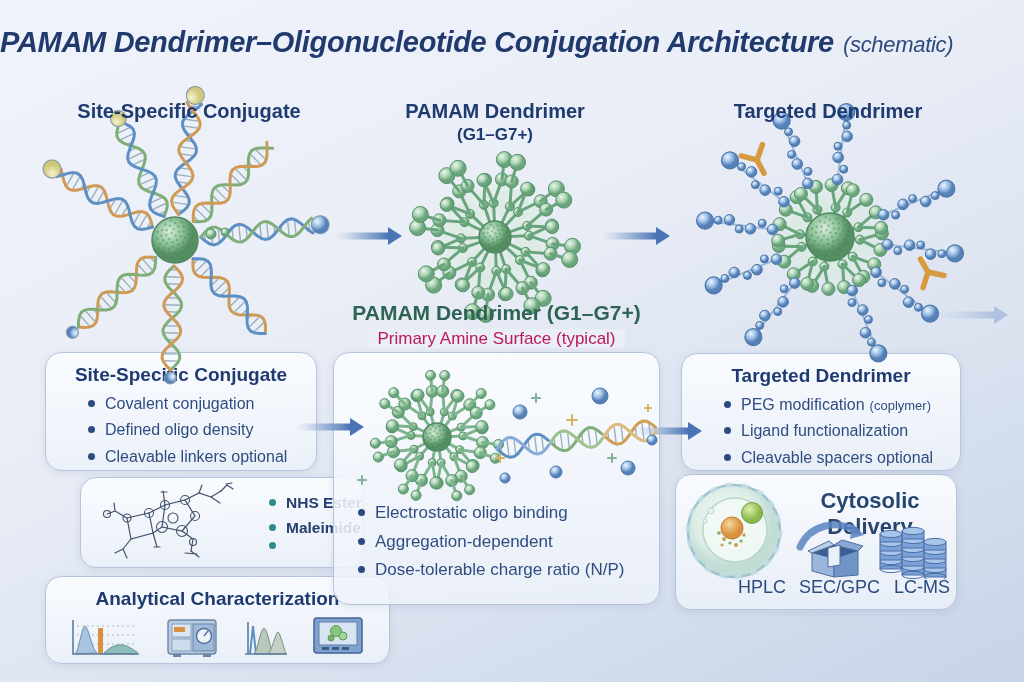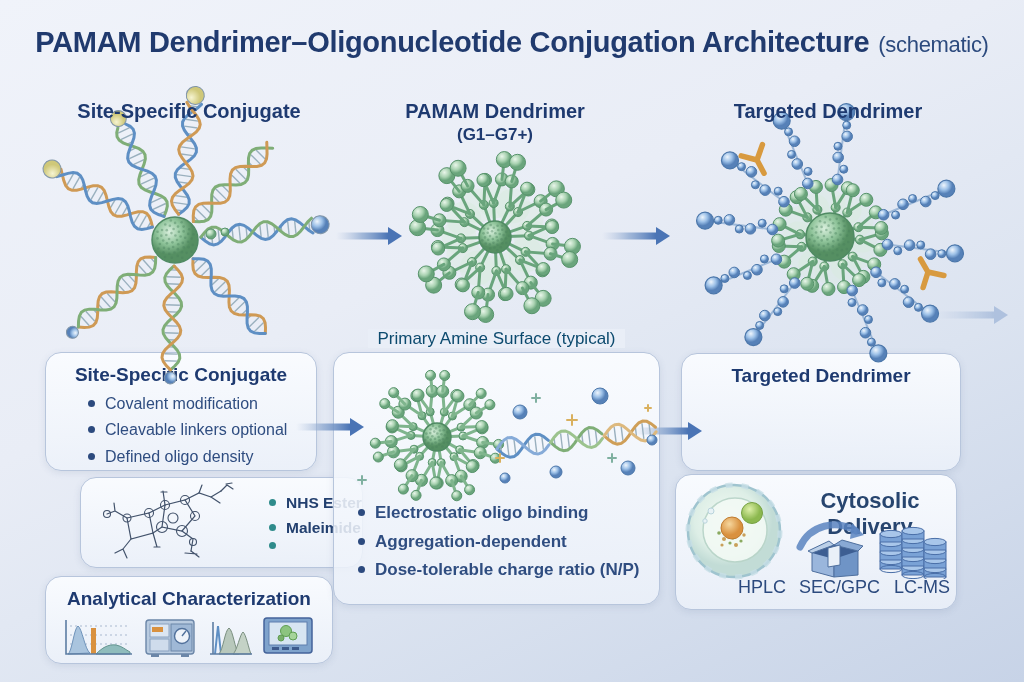--- a/index.html
+++ b/index.html
@@ -1,53 +1,53 @@
 <!DOCTYPE html>
 <html><head>
 <meta charset="utf-8">
 <style>
   html,body{margin:0;padding:0;}
   body{font-family:"Liberation Sans", sans-serif; background:#cdd7e8;}
   .stage{position:relative;width:1024px;height:682px;overflow:hidden;
     background:linear-gradient(155deg,#f0f3fa 0%,#e9edf6 40%,#dbe3f0 68%,#c7d3e7 100%);}
   
-  .title{position:absolute;top:26px;left:0;width:1024px;text-align:center;
-    color:#203a6e;font-size:29px;font-weight:700;letter-spacing:-.3px;z-index:6;}
+  .title{position:absolute;top:26px;left:0;width:1024px;text-align:left;
+    color:#203a6e;font-size:29px;font-weight:700;letter-spacing:-.3px;z-index:6;font-style:italic;}
   .title .schematic{font-size:22px;font-weight:400;color:#2c4a7e;margin-left:9px;}
   .colhead{position:absolute;text-align:center;color:#1e3a70;font-size:20px;font-weight:700;z-index:6;}
   #ch-left{top:100px;left:58px;width:262px;}
   #ch-center{top:100px;left:378px;width:234px;}
   #ch-center-sub{top:125px;left:378px;width:234px;font-size:17px;}
   #ch-right{top:100px;left:700px;width:256px;}
   .mid-heading{position:absolute;top:301px;left:333px;width:327px;text-align:center;
     color:#2f6353;font-size:21px;font-weight:700;z-index:6;}
   .mid-subheading{position:absolute;top:329px;left:333px;width:327px;text-align:center;
-    color:#0c4a6e;font-size:17px;font-weight:400;z-index:6;}
+    color:#be185d;font-size:17px;font-weight:400;z-index:6;}
   .mid-subheading .mask{background:#e9eef7;padding:0 9px;}
   
   .panel{position:absolute;border:1.5px solid #b7c5dc;border-radius:16px;
     background:linear-gradient(180deg,rgba(250,252,255,.95),rgba(237,242,250,.82));
     box-shadow:0 2px 7px rgba(90,110,150,.14);z-index:2;box-sizing:border-box;}
   #panel-site{left:45px;top:352px;width:272px;height:119px;}
   #panel-chem{left:48px;top:477px;width:283px;height:91px;margin-left:32px;}
-  #panel-analytical{left:45px;top:576px;width:288px;height:88px;}
+  #panel-analytical{left:45px;top:576px;width:345px;height:88px;}
   #panel-pamam{left:333px;top:352px;width:327px;height:253px;}
   #panel-targeted{left:681px;top:353px;width:280px;height:118px;}
   #panel-delivery{left:675px;top:474px;width:282px;height:136px;}
   .panel-title{font-weight:700;color:#1e3a70;text-align:center;font-size:19px;padding-top:11px;}
   .bullets{display:flex;flex-direction:column;gap:8px;padding:9px 8px 0 42px;}
   .bullet{display:flex;align-items:baseline;gap:10px;color:#2f4d80;font-size:16px;line-height:1.15;}
   .bullet .dot{width:7px;height:7px;border-radius:50%;background:#2c4a7e;flex:none;position:relative;top:-2px;}
   .bullet .note{font-size:13px;margin-left:5px;color:#2f4d80;}
   #panel-chem{display:flex;align-items:center;}
   #panel-chem .bullets{padding:0 0 0 2px;gap:7px;}
   #panel-chem .bullet{font-size:15.5px;font-weight:600;color:#23406f;}
   #panel-chem .bullet .dot{background:#2f8b8b;}
   #panel-analytical .icon-row{display:flex;justify-content:space-around;align-items:flex-end;padding:4px 12px 0 12px;}
-  #panel-pamam .bullets{position:absolute;left:24px;top:150px;gap:9px;padding:0;font-weight:bold;}
+  #panel-pamam .bullets{position:absolute;left:24px;top:150px;gap:9px;padding:0;}
   #panel-pamam .bullet{font-size:17px;}
   #panel-targeted .bullet{font-size:16px;}
   
   #panel-delivery .cell-wrap{position:absolute;left:8px;top:6px;width:102px;height:100px;}
   #panel-delivery .dtitle{position:absolute;left:112px;top:13px;width:164px;text-align:center;
     color:#27456f;font-size:22px;font-weight:600;}
   #panel-delivery .box-wrap{position:absolute;left:118px;top:40px;width:80px;height:64px;}
   #panel-delivery .coins-wrap{position:absolute;left:202px;top:42px;width:72px;height:62px;}
   .dlabel{position:absolute;top:102px;text-align:right;color:#2c4a7e;font-size:18px;font-weight:500;}
   #lbl-hplc{left:10px;width:100px;}
@@ -63,38 +63,39 @@
 
   <div class="title">
     <span>PAMAM Dendrimer–Oligonucleotide Conjugation Architecture</span><span class="schematic">(schematic)</span>
   </div>
 
   <div class="colhead" id="ch-left">Site-Specific Conjugate</div>
   <div class="colhead" id="ch-center">PAMAM Dendrimer</div>
   <div class="colhead" id="ch-center-sub">(G1–G7+)</div>
   <div class="colhead" id="ch-right">Targeted Dendrimer</div>
 
+  <div class="mid-heading">PAMAM Dendrimer (G1–G7+)</div>
   <div class="mid-subheading">
     <span class="mask">Primary Amine Surface (typical)</span>
   </div>
 
   <div class="panel" id="panel-site">
     <div class="panel-title">Site-Specific Conjugate</div>
     <div class="bullets">
       <div class="bullet">
           <span class="dot"></span>
-          <span>Covalent modification</span>
+          <span>Covalent conjugation</span>
+        </div>
+      <div class="bullet">
+          <span class="dot"></span>
+          <span>Defined oligo density</span>
         </div>
       <div class="bullet">
           <span class="dot"></span>
           <span>Cleavable linkers optional</span>
-        </div>
-      <div class="bullet">
-          <span class="dot"></span>
-          <span>Defined oligo density</span>
         </div>
     </div>
   </div>
 
   <div class="panel" id="panel-chem">
     <svg width="186" height="84" viewBox="0 0 186 84">
       <g fill="none" stroke="#42526b" stroke-width="1.2" stroke-linecap="round">
         <path d="M84 24 L104 19 L114 35 L101 50 L81 46 Z"></path>
         <path d="M46 37 L68 32 L72 52 L50 58 Z"></path>
         <path d="M81 46 L72 52"></path>
@@ -192,20 +193,34 @@
         </div>
       <div class="bullet">
           <span class="dot"></span>
           <span>Dose-tolerable charge ratio (N/P)</span>
         </div>
     </div>
   </div>
 
   <div class="panel" id="panel-targeted">
     <div class="panel-title">Targeted Dendrimer</div>
+    <div class="bullets">
+      <div class="bullet">
+          <span class="dot"></span>
+          <span><span>PEG modification</span><span class="note">(coplymer)</span></span>
+        </div>
+      <div class="bullet">
+          <span class="dot"></span>
+          <span>Ligand functionalization</span>
+        </div>
+      <div class="bullet">
+          <span class="dot"></span>
+          <span>Cleavable spacers optional</span>
+        </div>
+    </div>
   </div>
 
   <div class="panel" id="panel-delivery">
     <div class="cell-wrap">
       <svg width="102" height="100" viewBox="0 0 102 100">
         <defs>
           <radialGradient id="cellg" cx="42%" cy="38%">
               <stop offset="0%" stop-color="#f2faf4"></stop>
               <stop offset="70%" stop-color="#ddeee6"></stop>
               <stop offset="100%" stop-color="#c2dcd6"></stop>

